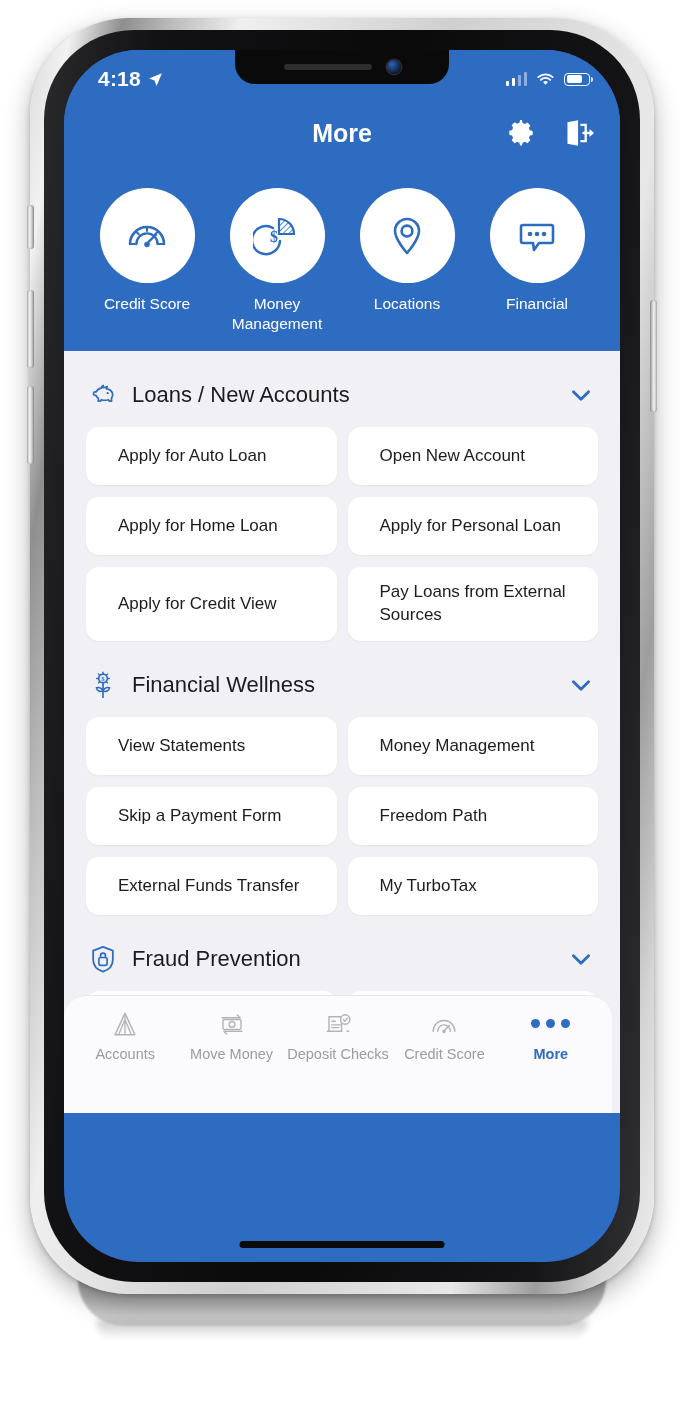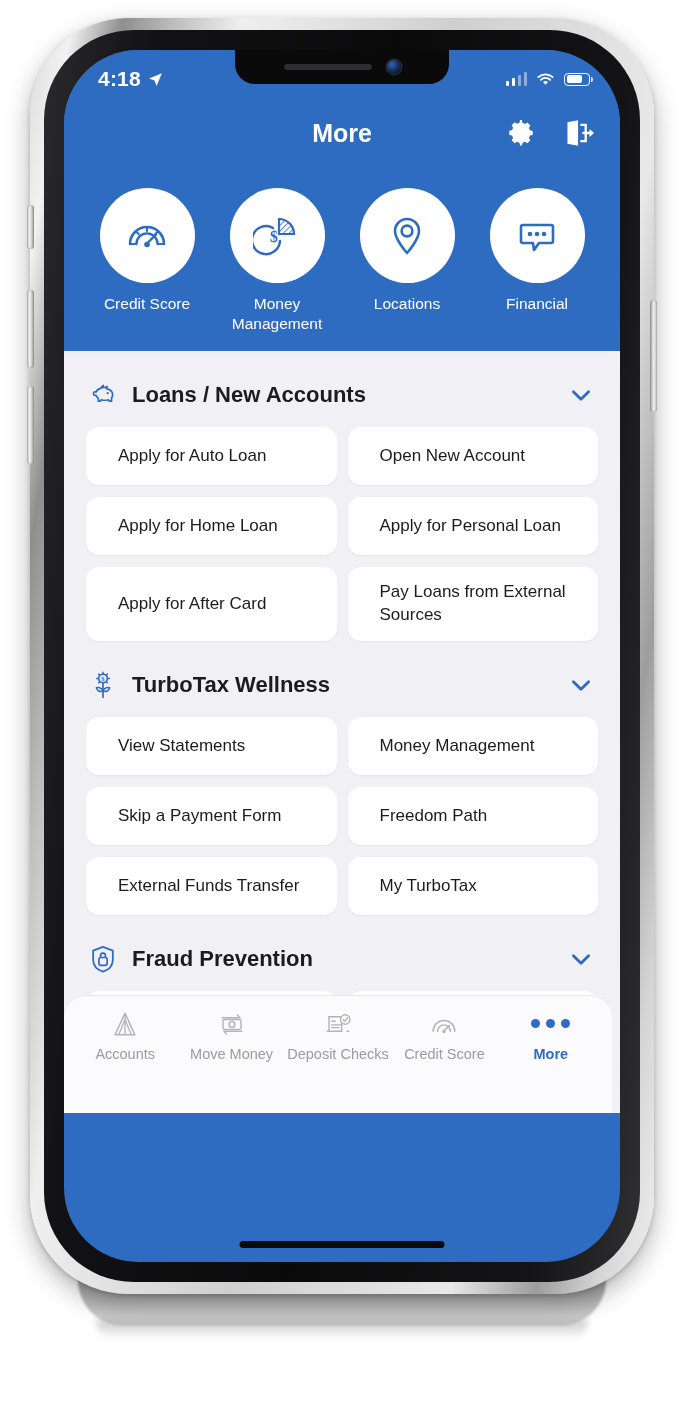--- a/index.html
+++ b/index.html
@@ -225,21 +225,21 @@
 
   .section-head {
     display: flex;
     align-items: center;
     gap: 14px;
     padding: 28px 4px 16px 2px;
   }
   .section-head .sec-ico { width: 30px; height: 32px; flex: none; }
   .section-title {
     font-size: 22px;
-    font-weight: bold;
+    font-weight: normal;
     color: #1c1c1e;
     flex: 1;
   }
   .chev { width: 26px; height: 26px; flex: none; }
 
   .tile-grid {
     display: grid;
     grid-template-columns: 1fr 1fr;
     gap: 12px 11px;
   }
@@ -422,34 +422,34 @@
           <div class="section-title">Loans / New Accounts</div>
           <svg class="chev" viewBox="0 0 24 24">
             <path d="M5 9l7 7 7-7" fill="none" stroke="#2e6cc1" stroke-width="2.6" stroke-linecap="round" stroke-linejoin="round"></path>
           </svg>
         </div>
         <div class="tile-grid">
           <div class="tile">Apply for Auto Loan</div>
           <div class="tile">Open New Account</div>
           <div class="tile">Apply for Home Loan</div>
           <div class="tile">Apply for Personal Loan</div>
-          <div class="tile tall">Apply for After Card</div>
+          <div class="tile tall">Apply for Credit View</div>
           <div class="tile tall">Pay Loans from External Sources</div>
         </div>
 
         <div class="section-head">
           <svg class="sec-ico" viewBox="0 0 32 32">
             <circle cx="16" cy="9" r="4.6" fill="none" stroke="#2e6cc1" stroke-width="1.8"></circle>
             <path d="M16 2.3v1.6M16 14.1v1.7M9.3 9H11M21 9h1.7M11.3 4.3l1.2 1.2M19.5 12.5l1.2 1.2M20.7 4.3l-1.2 1.2M12.5 12.5l-1.2 1.2" stroke="#2e6cc1" stroke-width="1.6" stroke-linecap="round"></path>
             <text x="16" y="12" text-anchor="middle" font-family="Liberation Serif, serif" font-size="7.5" font-weight="bold" fill="#2e6cc1">$</text>
             <path d="M16 16v13" stroke="#2e6cc1" stroke-width="1.8" stroke-linecap="round"></path>
             <path d="M16 22c-1.8-3.4-5.2-3.8-7-3 .6 2.9 3.6 5.2 7 3z" fill="none" stroke="#2e6cc1" stroke-width="1.7" stroke-linejoin="round"></path>
             <path d="M16 22c1.8-3.4 5.2-3.8 7-3-.6 2.9-3.6 5.2-7 3z" fill="none" stroke="#2e6cc1" stroke-width="1.7" stroke-linejoin="round"></path>
           </svg>
-          <div class="section-title">TurboTax Wellness</div>
+          <div class="section-title">Financial Wellness</div>
           <svg class="chev" viewBox="0 0 24 24">
             <path d="M5 9l7 7 7-7" fill="none" stroke="#2e6cc1" stroke-width="2.6" stroke-linecap="round" stroke-linejoin="round"></path>
           </svg>
         </div>
         <div class="tile-grid">
           <div class="tile">View Statements</div>
           <div class="tile">Money Management</div>
           <div class="tile">Skip a Payment Form</div>
           <div class="tile">Freedom Path</div>
           <div class="tile">External Funds Transfer</div>

